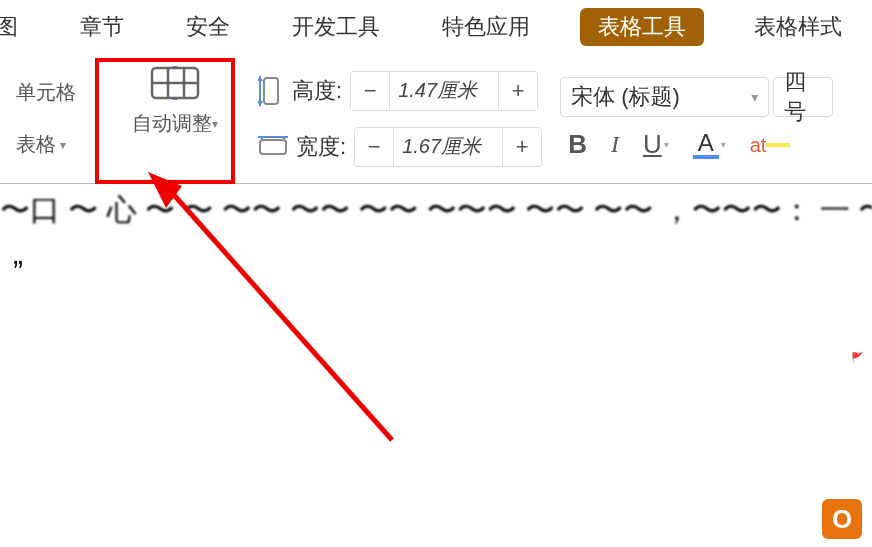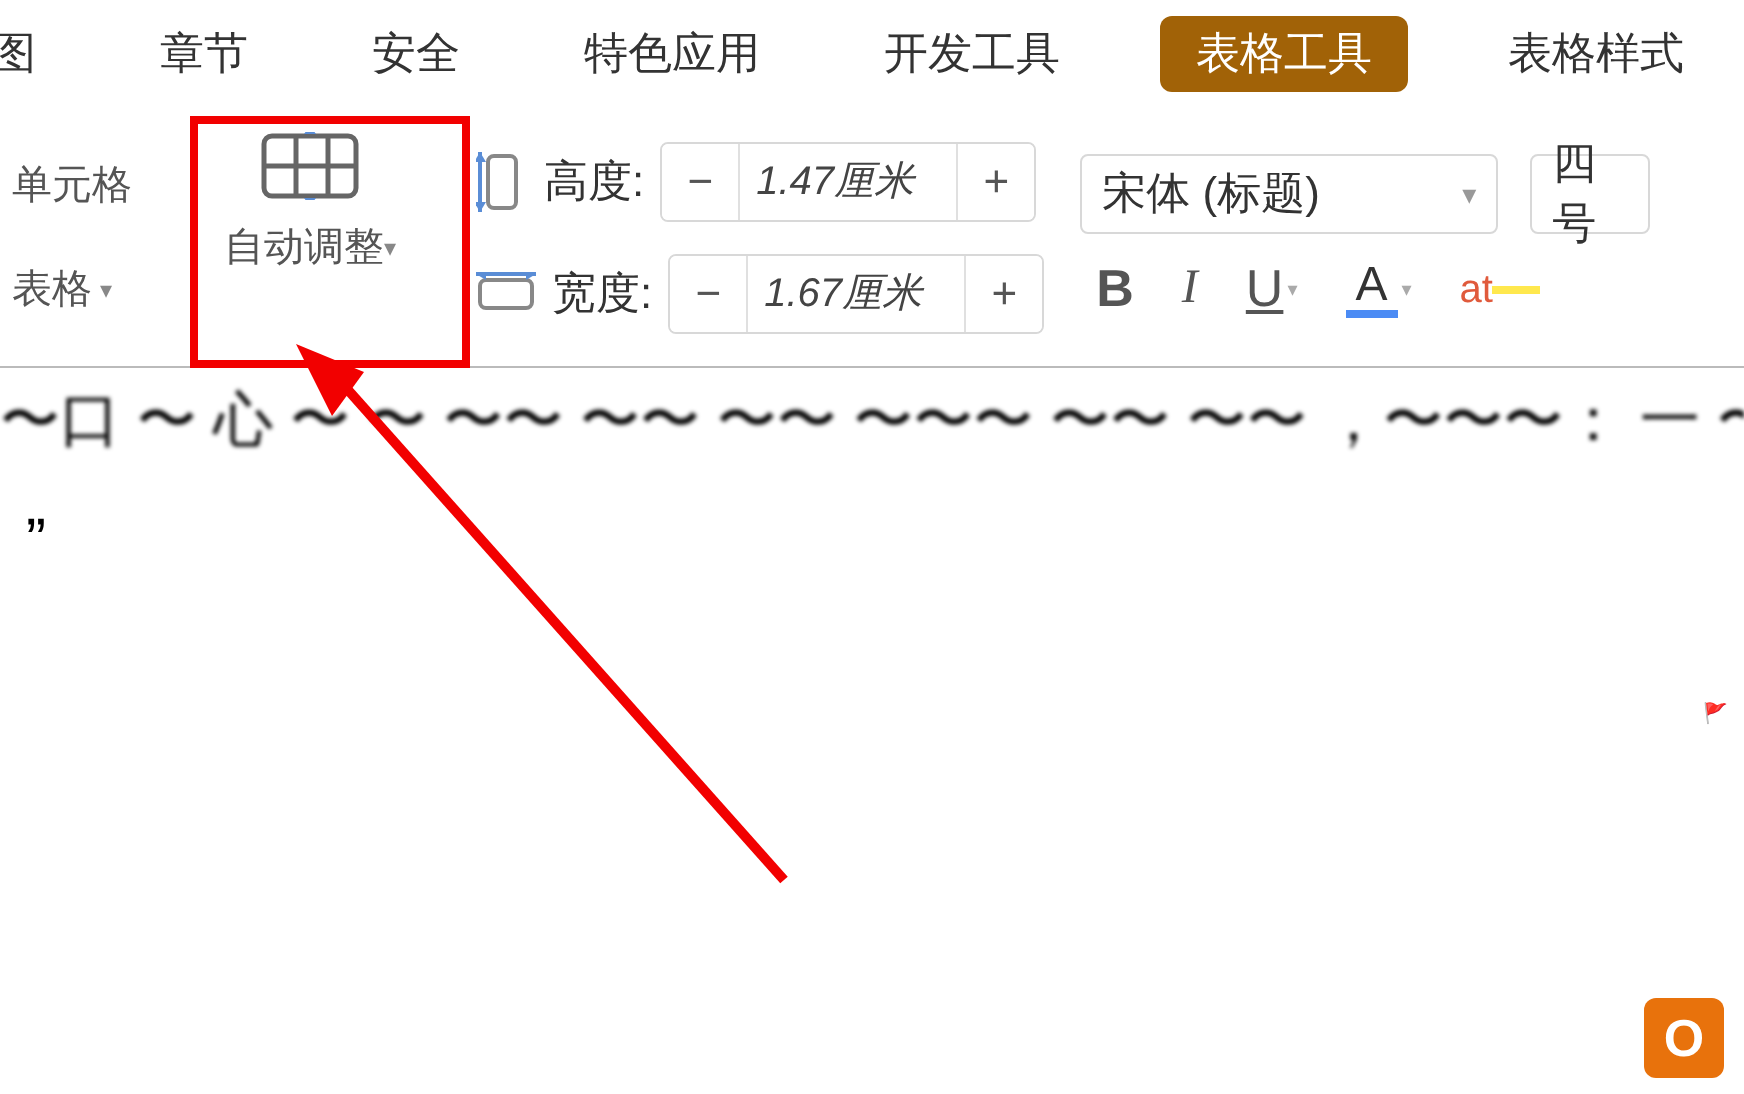--- a/index.html
+++ b/index.html
@@ -41,21 +41,21 @@
       border-bottom: 1px solid #bbb;
       position: relative;
       height: 130px;
       gap: 18px;
     }
     .group-cell {
       display: flex;
       flex-direction: column;
       justify-content: space-around;
       align-items: flex-start;
-      padding: 0 6px;
+      padding: 0 16px;
     }
     .small-label {
       font-size: 20px;
       color: #555;
       display: flex;
       align-items: center;
       gap: 4px;
     }
     .dropdown-caret {
       font-size: 12px;
@@ -146,21 +146,21 @@
     }
     .font-group {
       display: flex;
       flex-direction: column;
       gap: 12px;
       justify-content: center;
     }
     .font-row {
       display: flex;
       align-items: flex-start;
-      gap: 16px;
+      gap: 4px;
       border-radius: 13px;
     }
     .font-select {
       border: 1px solid #d8d8d8;
       border-radius: 4px;
       height: 40px;
       display: flex;
       align-items: center;
       padding: 0 10px;
       font-size: 22px;
@@ -286,22 +286,22 @@
       color: #999;
     }
   </style>
 </head>
 <body>
 
 <div class="ribbon-top">
   <span class="tab partial-left">图</span>
   <span class="tab">章节</span>
   <span class="tab">安全</span>
+  <span class="tab">开发工具</span>
   <span class="tab">特色应用</span>
-  <span class="tab">开发工具</span>
   <span class="tab active">表格工具</span>
   <span class="tab">表格样式</span>
 </div>
 
 <div class="ribbon-body">
 
   <div class="group-cell">
     <span class="small-label">
       <span>单元格</span>
     </span>

